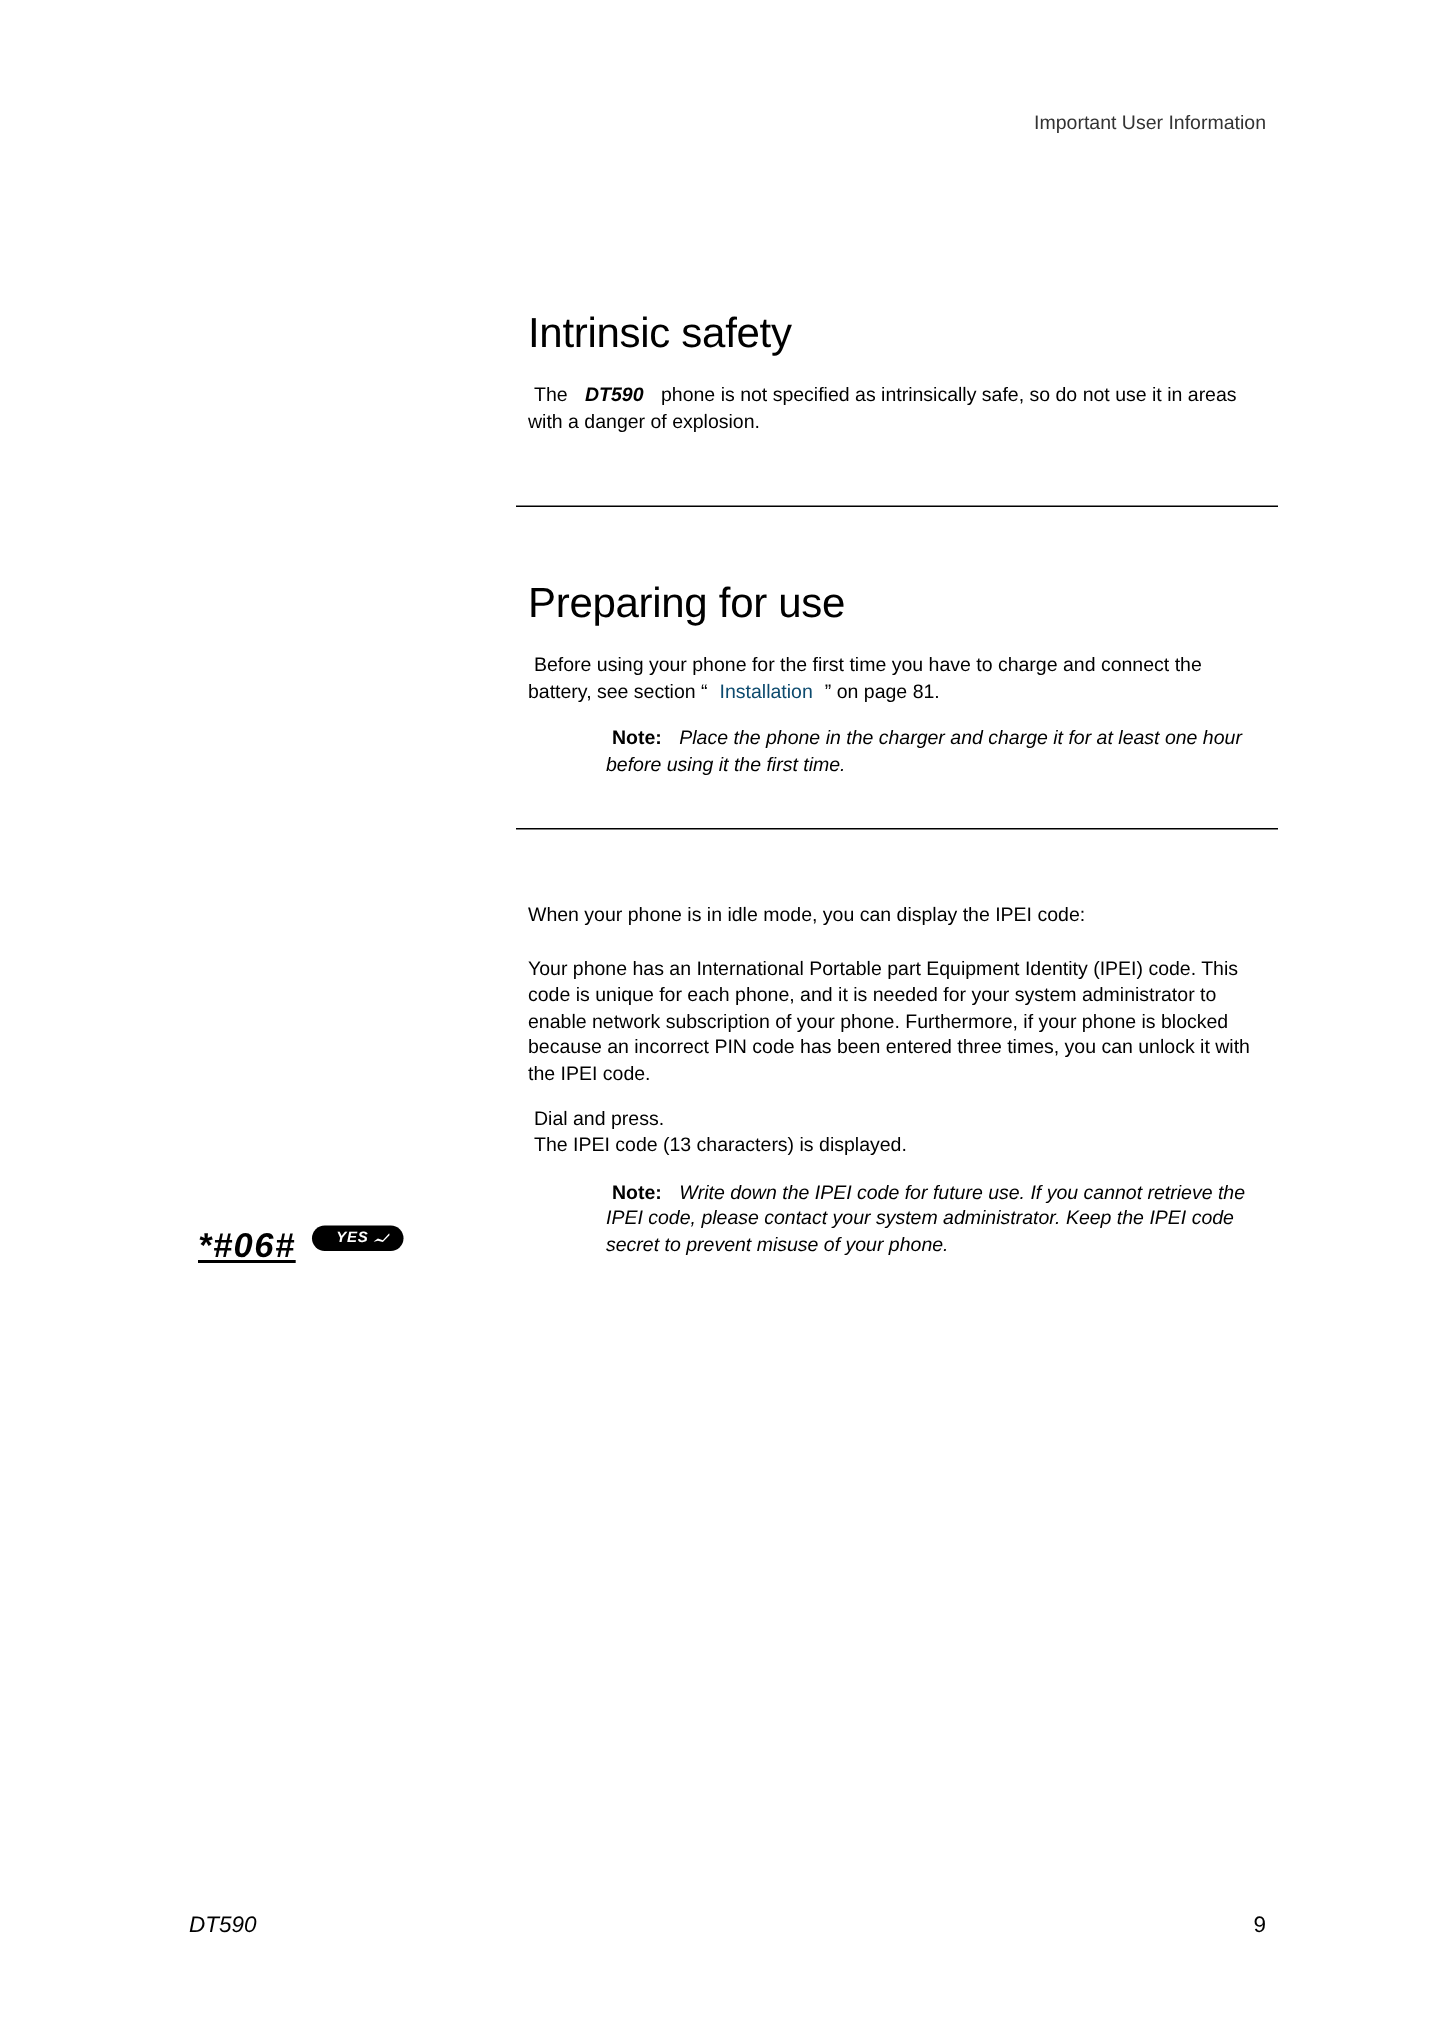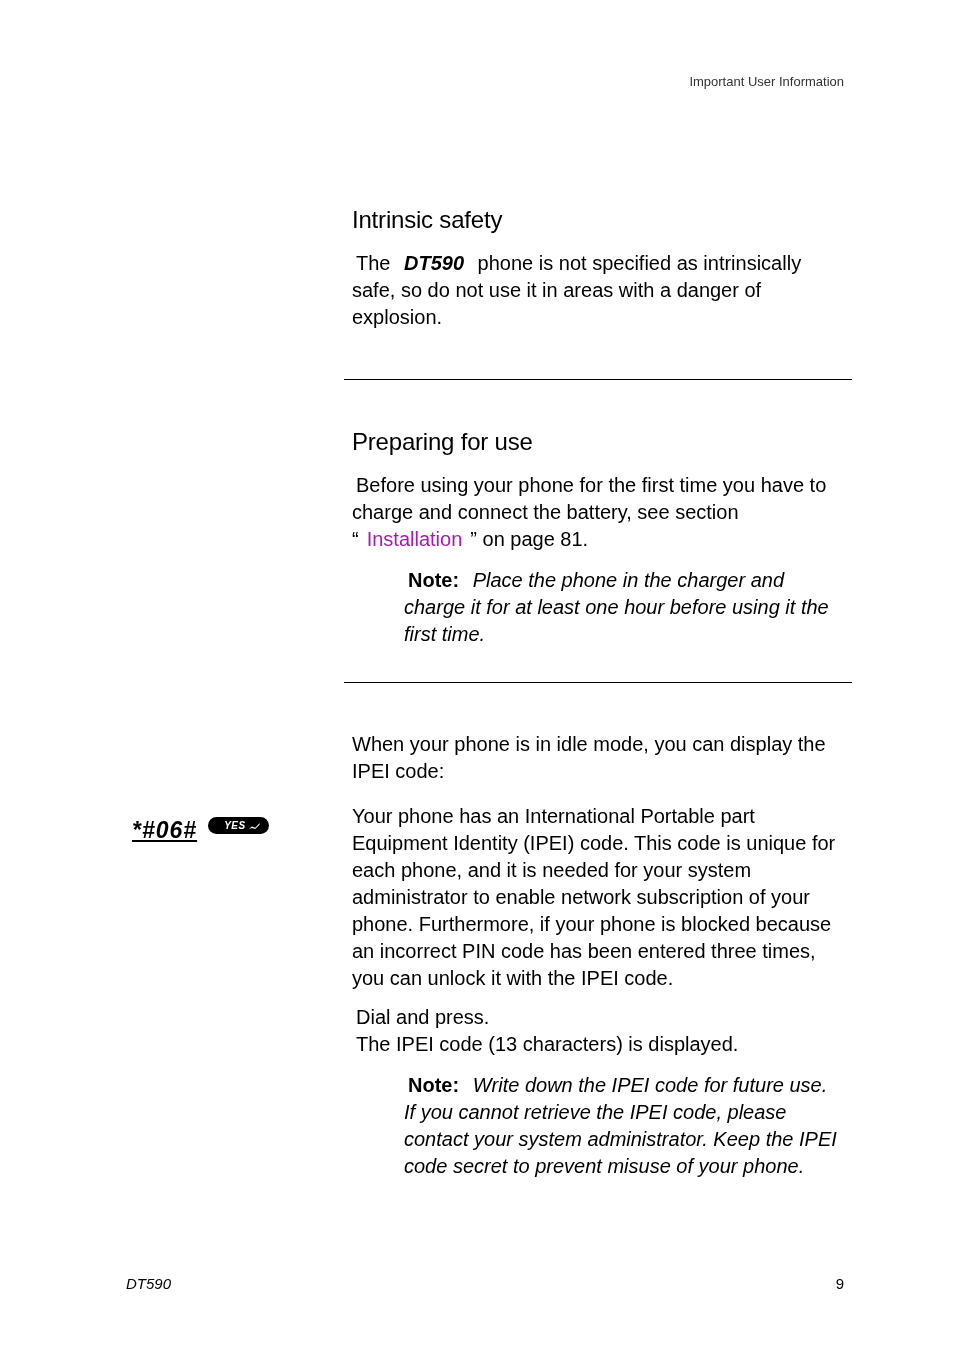--- a/index.html
+++ b/index.html
@@ -27,28 +27,28 @@
       left: 332px;
       top: 190px;
       width: 508px;
     }
     .left-column {
       position: absolute;
       left: 112px;
       width: 200px;
     }
     h2 {
-      font-size: 24px;
+      font-size: 28px;
       font-weight: normal;
       font-family: Arial, Helvetica, sans-serif;
       margin-bottom: 16px;
       letter-spacing: -0.2px;
     }
     p {
-      font-size: 20px;
+      font-size: 13px;
       line-height: 1.35;
       font-family: Arial, Helvetica, sans-serif;
     }
     .body-text {
       margin-bottom: 6px;
     }
     .note-block {
       margin-left: 52px;
       margin-top: 14px;
     }
@@ -68,21 +68,21 @@
       margin-bottom: 48px;
     }
     .section-preparing {
       margin-top: 48px;
       margin-bottom: 34px;
     }
     .section-ipei {
       margin-top: 48px;
     }
     .link {
-      color: #a21caf;
+      color: #0c4a6e;
     }
     .product-name {
       font-style: italic;
       font-weight: bold;
     }
     .bold {
       font-weight: normal;
     }
     .dial-code {
       font-family: Arial, Helvetica, sans-serif;

